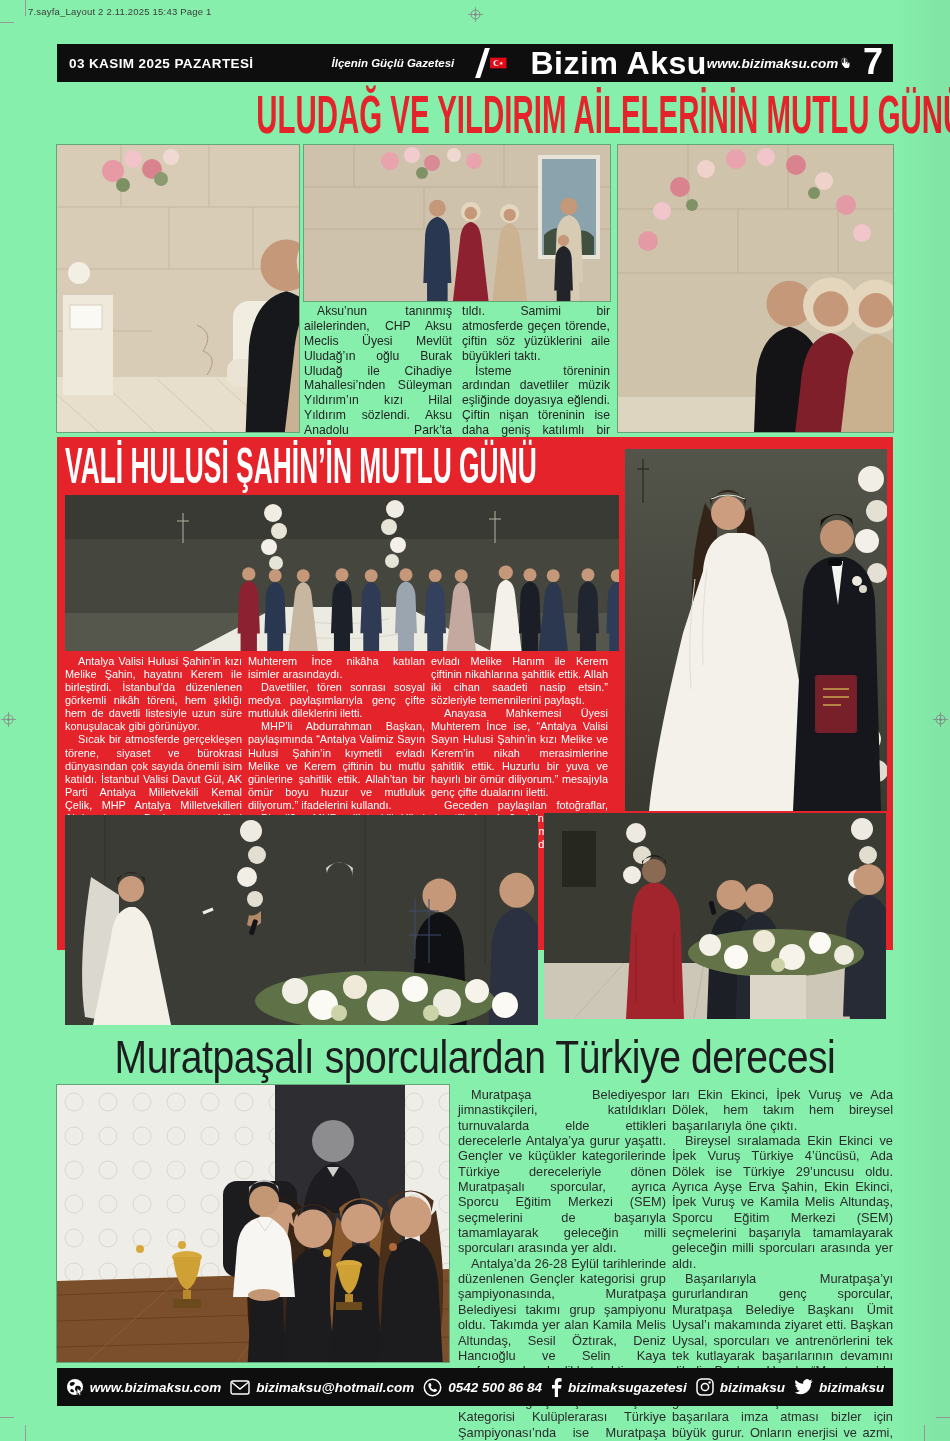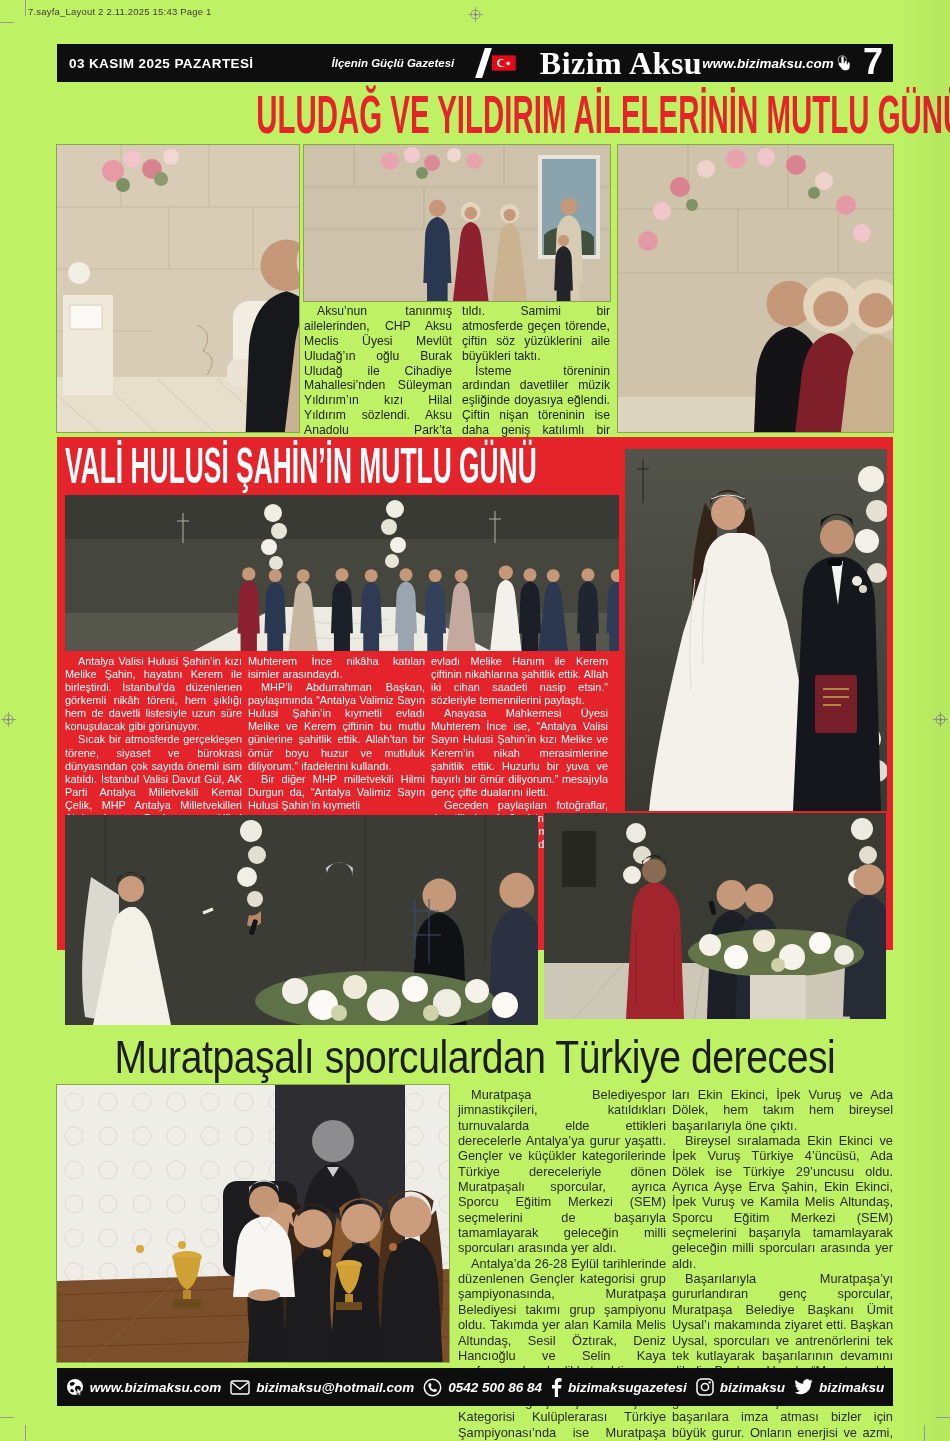--- a/index.html
+++ b/index.html
@@ -1,30 +1,30 @@
 <!DOCTYPE html>
 <html><head>
 <meta charset="utf-8">
 <style>
   html,body{margin:0;padding:0;background:#e9e9e7;}
-  .page{position:relative;width:950px;height:1441px;margin:0 auto;background:#bef264;
+  .page{position:relative;width:950px;height:1441px;margin:0 auto;background:#86efac;
         font-family:"Liberation Sans",sans-serif;overflow:hidden;}
   .abs{position:absolute;}
   
   .slug{left:28px;top:6px;font-size:9.5px;color:#3d3d3d;letter-spacing:.2px;}
   .cm{background:#9a9a9a;}
   .reg{color:#8a8a8a;}
   
   .masthead{left:57px;top:44px;width:836px;height:38px;background:#0e0e0f;color:#fff;
             display:flex;align-items:center;}
   .m-date{margin-left:12px;font-size:13.5px;font-weight:bold;letter-spacing:.4px;white-space:nowrap;}
   .m-slogan{margin-left:78px;font-size:11.5px;font-weight:bold;font-style:italic;white-space:nowrap;}
   .m-slash{margin-left:26px;width:9px;height:30px;background:#fff;transform:skewX(-18deg);}
   .m-flag{margin-left:5px;}
-  .m-title{margin-left:24px;font-family:Liberation Serif, serif;font-weight:bold;font-size:32px;
+  .m-title{margin-left:24px;font-family:Liberation Sans, sans-serif;font-weight:bold;font-size:32px;
            letter-spacing:.5px;white-space:nowrap;line-height:1;}
   .m-site{margin-left:auto;font-size:13.5px;font-weight:bold;font-style:italic;white-space:nowrap;}
   .m-hand{margin:0 4px 0 2px;}
   .m-num{font-size:36px;font-weight:bold;margin:0 10px 2px 8px;line-height:1;}
   
   .h-red{left:57px;top:84px;width:836px;height:60px;display:flex;align-items:center;justify-content:flex-start;}
   .h-red span{color:#e5232b;font-weight:bold;font-size:46px;white-space:nowrap;
               transform:scale(.64,1.18);transform-origin:center;}
   .h-vali{left:8px;top:2px;height:54px;display:flex;align-items:center;}
   .h-vali span{color:#fff;font-weight:bold;font-size:44px;white-space:nowrap;
@@ -290,20 +290,21 @@
         <path d="M198 240 h26 M198 248 h26 M198 256 h18" stroke="#caa84c" stroke-width="1.5" fill="none"></path>
       </svg>
     </div>
 
     <div class="col t-red" style="left:8px;top:218px;width:177px">
       <p>Antalya Valisi Hulusi Şahin’in kızı Melike Şahin, hayatını Kerem ile birleştirdi. İstanbul’da düzenlenen görkemli nikâh töreni, hem şıklığı hem de davetli listesiyle uzun süre konuşulacak gibi görünüyor.</p>
       <p>Sıcak bir atmosferde gerçekleşen törene, siyaset ve bürokrasi dünyasından çok sayıda önemli isim katıldı. İstanbul Valisi Davut Gül, AK Parti Antalya Milletvekili Kemal Çelik, MHP Antalya Milletvekilleri Abdurrahman Başkan ve Hilmi Durgun ile Anayasa Mahkemesi Üyesi</p>
     </div>
     <div class="col t-red" style="left:191px;top:218px;width:177px">
       <p class="fl">Muhterem İnce nikâha katılan isimler arasındaydı.</p>
+      <p>Davetliler, tören sonrası sosyal medya paylaşımlarıyla genç çifte mutluluk dileklerini iletti.</p>
       <p>MHP’li Abdurrahman Başkan, paylaşımında “Antalya Valimiz Sayın Hulusi Şahin’in kıymetli evladı Melike ve Kerem çiftinin bu mutlu günlerine şahitlik ettik. Allah’tan bir ömür boyu huzur ve mutluluk diliyorum.” ifadelerini kullandı.</p>
       <p>Bir diğer MHP milletvekili Hilmi Durgun da, “Antalya Valimiz Sayın Hulusi Şahin’in kıymetli</p>
     </div>
     <div class="col t-red" style="left:374px;top:218px;width:177px">
       <p class="fl">evladı Melike Hanım ile Kerem çiftinin nikahlarına şahitlik ettik. Allah iki cihan saadeti nasip etsin.” sözleriyle temennilerini paylaştı.</p>
       <p>Anayasa Mahkemesi Üyesi Muhterem İnce ise, “Antalya Valisi Sayın Hulusi Şahin’in kızı Melike ve Kerem’in nikah merasimlerine şahitlik ettik. Huzurlu bir yuva ve hayırlı bir ömür diliyorum.” mesajıyla genç çifte dualarını iletti.</p>
       <p>Geceden paylaşılan fotoğraflar, davetlilerin beğenisini toplarken; Melike ve Kerem çifti, mutluluklarıyla geceye damgasını vurdu.</p>
     </div>
 
     <div class="photo" style="left:8px;top:378px;width:473px;height:210px;box-shadow:none">

